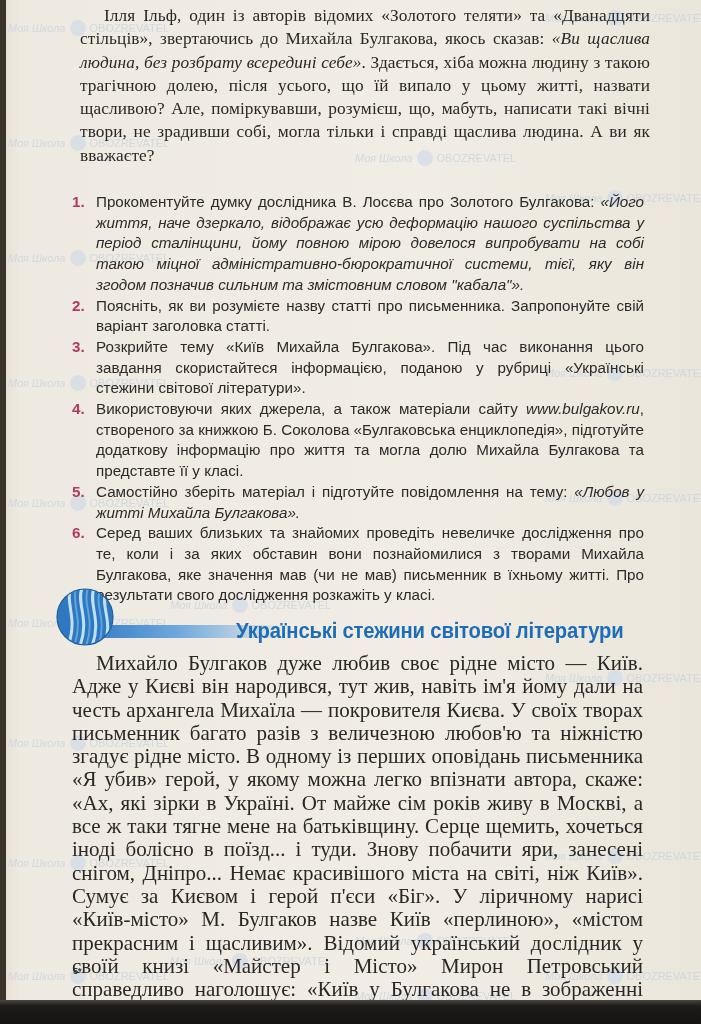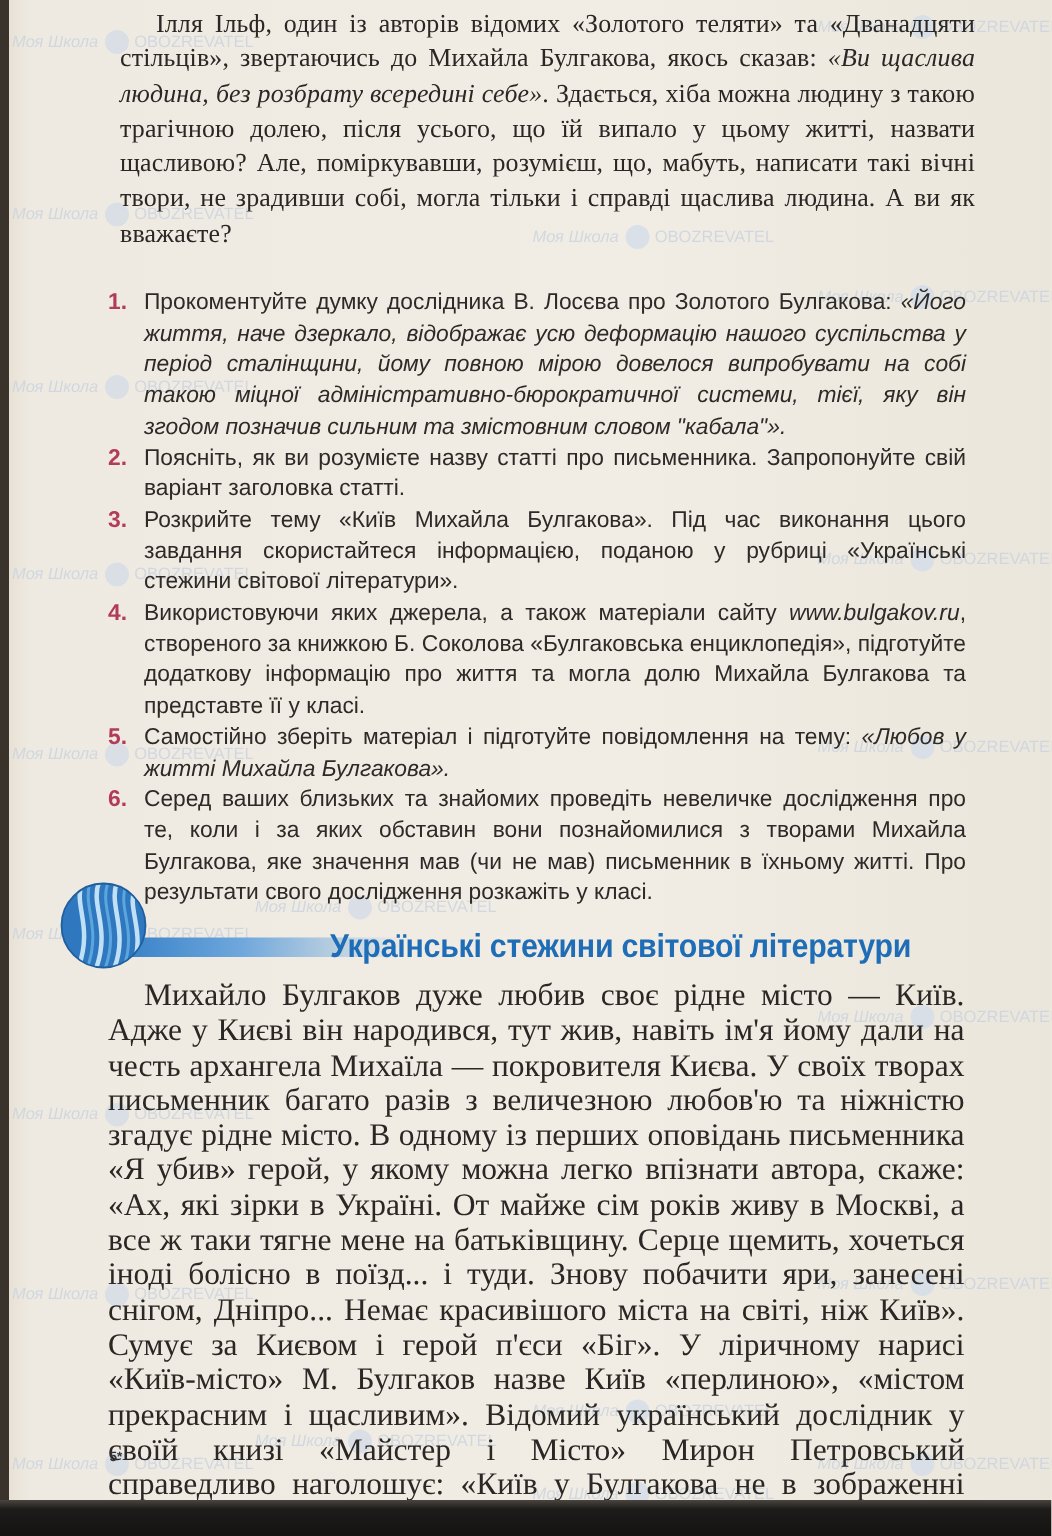--- a/index.html
+++ b/index.html
@@ -47,21 +47,21 @@
       margin: 0; padding: 0; list-style: none;
     }
     .tasks li { display: flex; }
     .tasks .num {
       width: 24px; flex: 0 0 24px; color: #b33b5a; font-weight: bold;
     }
     .tasks .txt { flex: 1; text-align: justify; }
     .tasks em { font-style: italic; }
 
     .section-head {
-      position: absolute; left: 40px; top: 588px; width: 620px; height: 60px;
+      position: absolute; left: 56px; top: 588px; width: 620px; height: 60px;
     }
     .globe {
       position: absolute; left: 0; top: 0; width: 58px; height: 58px;
     }
     .bar {
       position: absolute; left: 30px; top: 37px; width: 200px; height: 13px;
       background: linear-gradient(90deg, #2f7bc4 0%, #6ea7dc 45%, rgba(150,190,230,0) 100%);
     }
     .section-title {
       position: absolute; left: 180px; top: 30px; width: 426px;

